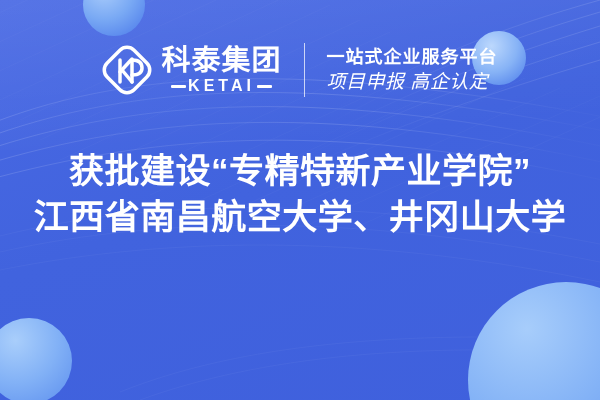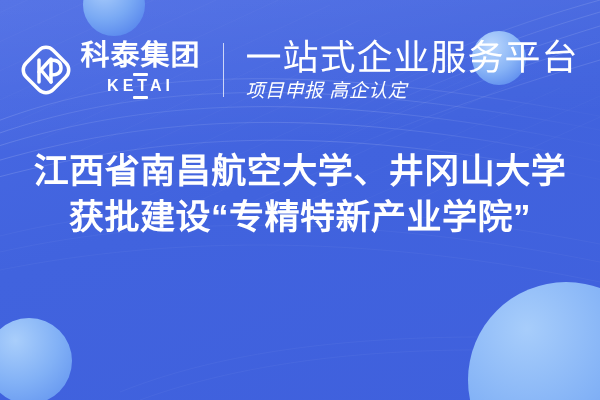--- a/index.html
+++ b/index.html
@@ -116,21 +116,20 @@
     letter-spacing: 1px;
     line-height: 1;
     white-space: nowrap;
   }
   .logo-en-row {
     display: flex;
     align-items: center;
     gap: 2px;
     width: 100%;
     justify-content: center;
-    flex-direction: column;
   }
   .logo-dash {
     display: block;
     width: 15px;
     height: 3px;
     background: #ffffff;
     border-radius: 1px;
   }
   .logo-en {
     color: #ffffff;
@@ -149,22 +148,22 @@
   }
 
   .tagline-block {
     padding-left: 22px;
     display: flex;
     flex-direction: column;
     gap: 5px;
   }
   .tagline-main {
     color: #ffffff;
-    font-size: 36px;
-    font-weight: 400;
+    font-size: 18px;
+    font-weight: 700;
     letter-spacing: 1px;
     line-height: 1.05;
     white-space: nowrap;
   }
   .tagline-sub {
     color: #ffffff;
     font-size: 19px;
     font-weight: 400;
     letter-spacing: 0.5px;
     line-height: 1.05;
@@ -296,17 +295,17 @@
 
       <div class="tagline-block">
         <div class="tagline-main">一站式企业服务平台</div>
         <div class="tagline-sub">项目申报 高企认定</div>
       </div>
 
     </div>
   </div>
 
   <div class="title-area">
+    <div class="title-line">获批建设“专精特新产业学院”</div>
     <div class="title-line">江西省南昌航空大学、井冈山大学</div>
-    <div class="title-line">获批建设“专精特新产业学院”</div>
   </div>
 
 </div>
 
 </body></html>

